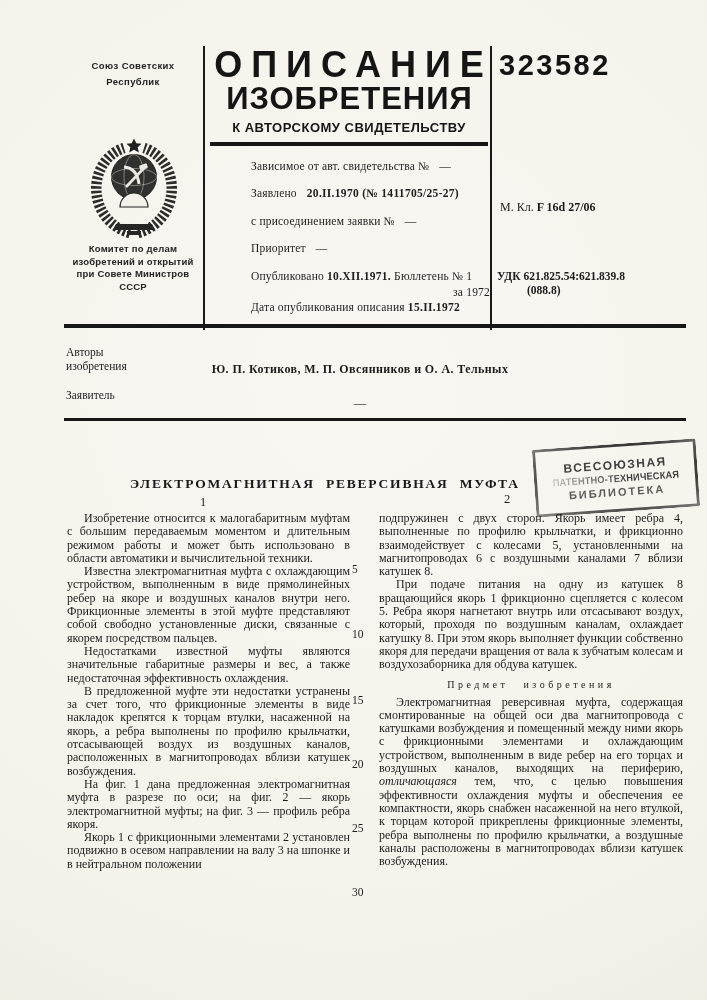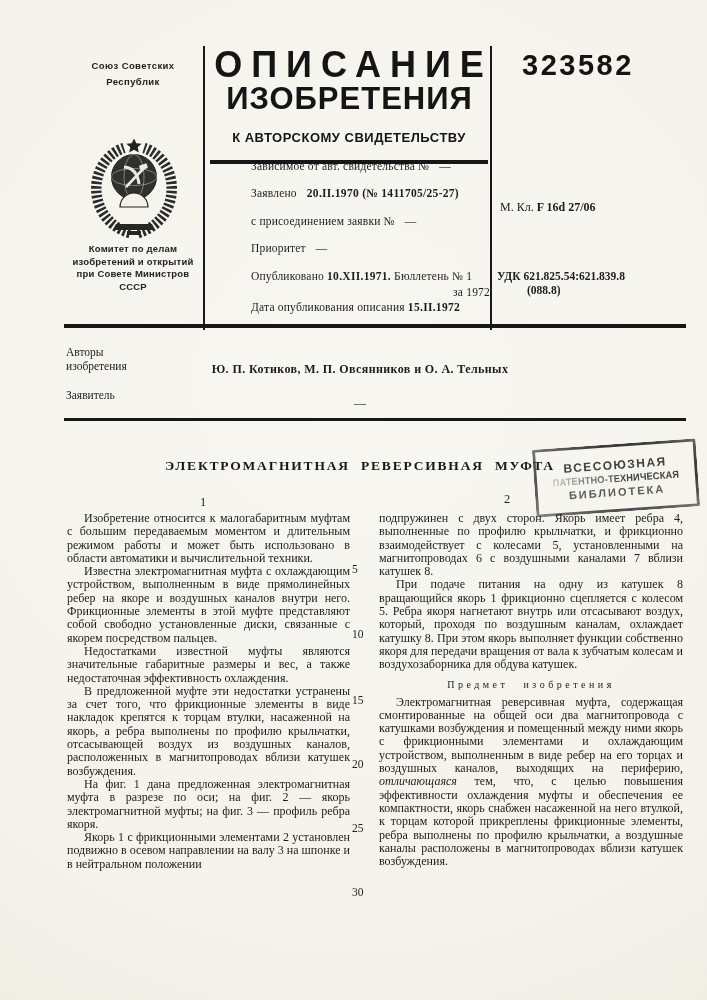--- a/index.html
+++ b/index.html
@@ -22,45 +22,45 @@
   .v1{left:203px;top:46px;width:2px;height:284px;background:#191919;}
   .v2{left:490px;top:46px;width:2px;height:284px;background:#191919;}
   .hr1{left:64px;top:324px;width:622px;height:4px;background:#171717;}
   .hr2{left:64px;top:418px;width:622px;height:3px;background:#171717;}
 
   
   .doctype{left:210px;top:46px;width:278px;text-align:center;color:#151515;}
   .dt1{display:block;font:700 36px/37px "Liberation Sans", sans-serif;letter-spacing:9px;margin-right:-9px;}
   .dt2{display:block;font:700 31px/32px "Liberation Sans", sans-serif;letter-spacing:1px;margin-right:-1px;}
   .dt3{display:block;font:700 13px/15px "Liberation Sans", sans-serif;letter-spacing:.5px;
-       margin-top:15px;padding-bottom:15px;border-bottom:4px solid #161616;}
+       margin-top:5px;padding-bottom:7px;border-bottom:4px solid #161616;}
 
   
   .frow{position:absolute;left:217px;width:266px;font-size:11.5px;line-height:14px;
         white-space:nowrap;color:#1d1d1d;letter-spacing:.2px;margin-left:34px;}
   .frow b{letter-spacing:.3px;}
   .fr1{top:159px;} .fr2{top:186px;} .fr3{top:214px;} .fr4{top:241px;}
   .fr5{top:269px;} .fr6{top:285px;width:239px;text-align:right;} .fr7{top:300px;}
   .gap{display:inline-block;width:10px;}
 
   
-  .docnum{left:522px;top:50px;font:700 29px/30px "Liberation Sans", sans-serif;letter-spacing:2.5px;color:#141414;}
+  .docnum{left:499px;top:50px;font:700 29px/30px "Liberation Sans", sans-serif;letter-spacing:2.5px;color:#141414;}
   .mkl{left:500px;top:200px;font-size:12px;white-space:nowrap;}
   .udk1{left:497px;top:270px;font-size:11.5px;white-space:nowrap;}
   .udk2{left:527px;top:284px;font-size:11.5px;white-space:nowrap;}
 
   
   .auth-label{left:66px;top:345px;font-size:11.5px;line-height:14px;}
   .auth-names{left:140px;top:362px;width:440px;text-align:center;
               font-weight:700;font-size:12px;letter-spacing:.4px;white-space:nowrap;}
   .appl-label{left:66px;top:389px;font-size:11.5px;}
   .appl-dash{left:140px;top:396px;width:440px;text-align:center;font-size:12px;}
 
   
-  .inv-title{left:130px;top:458px;width:460px;text-align:center;
+  .inv-title{left:130px;top:476px;width:460px;
              font-weight:700;font-size:13.5px;letter-spacing:1.8px;word-spacing:6px;
              white-space:nowrap;color:#181818;}
   .stamp{left:534px;top:444px;width:158px;height:62px;
          transform:rotate(-4deg);border:3px solid #242424;border-radius:2px;
          display:flex;flex-direction:column;align-items:center;justify-content:center;
          color:#2d2d2d;opacity:.9;
          -webkit-mask-image:radial-gradient(ellipse at 55% 45%, #000 55%, rgba(0,0,0,.55) 100%);
                  mask-image:radial-gradient(ellipse at 55% 45%, #000 55%, rgba(0,0,0,.55) 100%);}
   .stamp .s1{font:700 12px/14px "Liberation Sans", sans-serif;letter-spacing:1.5px;}
   .stamp .s2{font:700 10px/13px "Liberation Sans", sans-serif;letter-spacing:.2px;transform:scaleX(.92);

